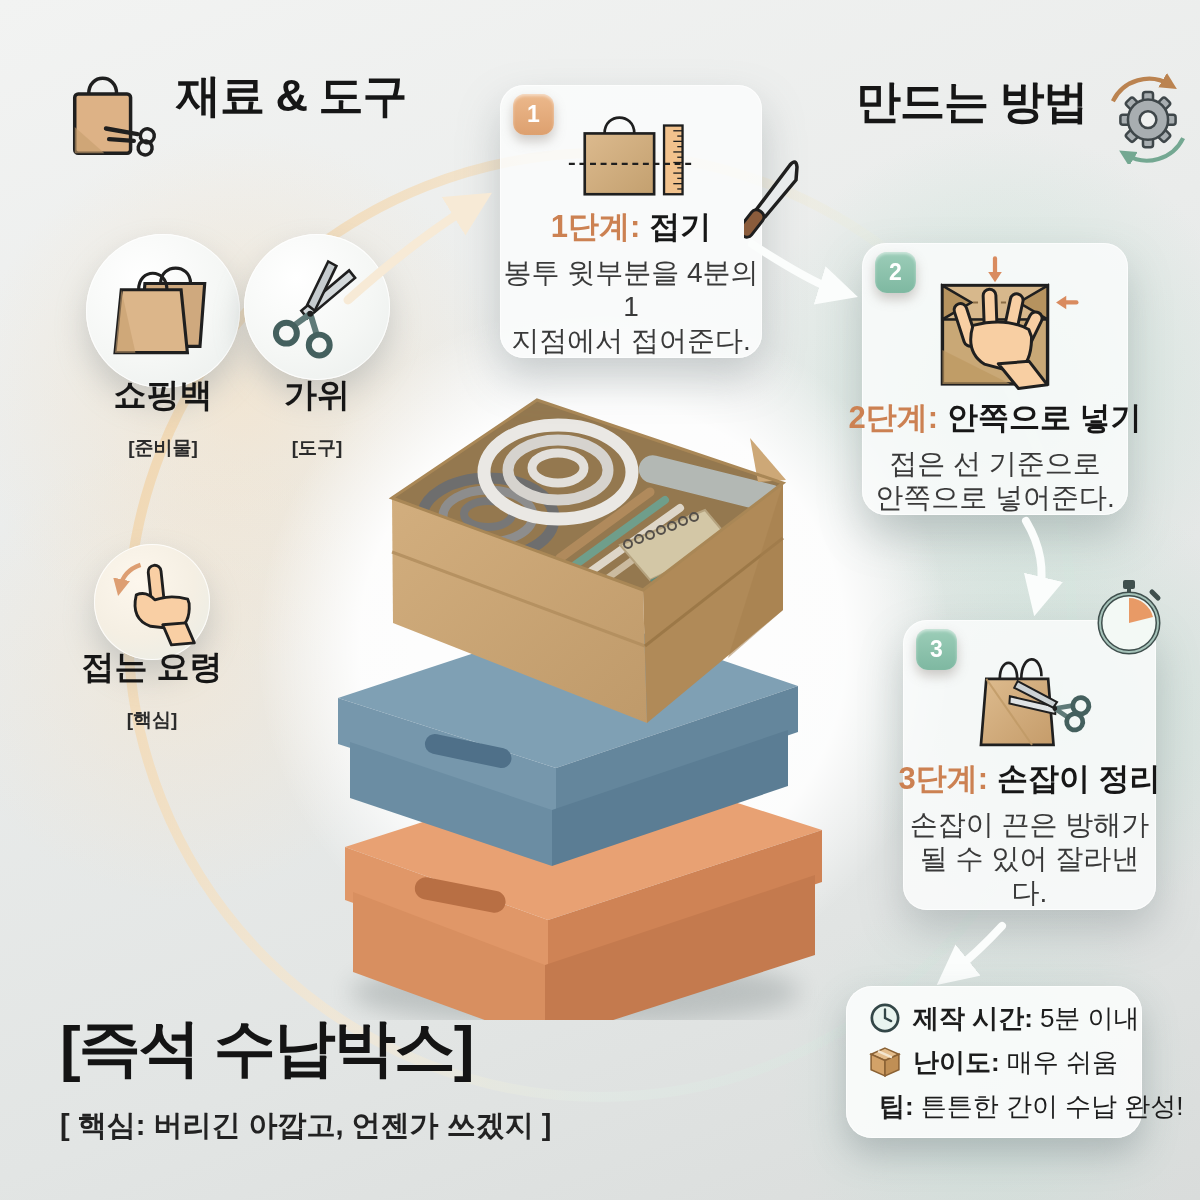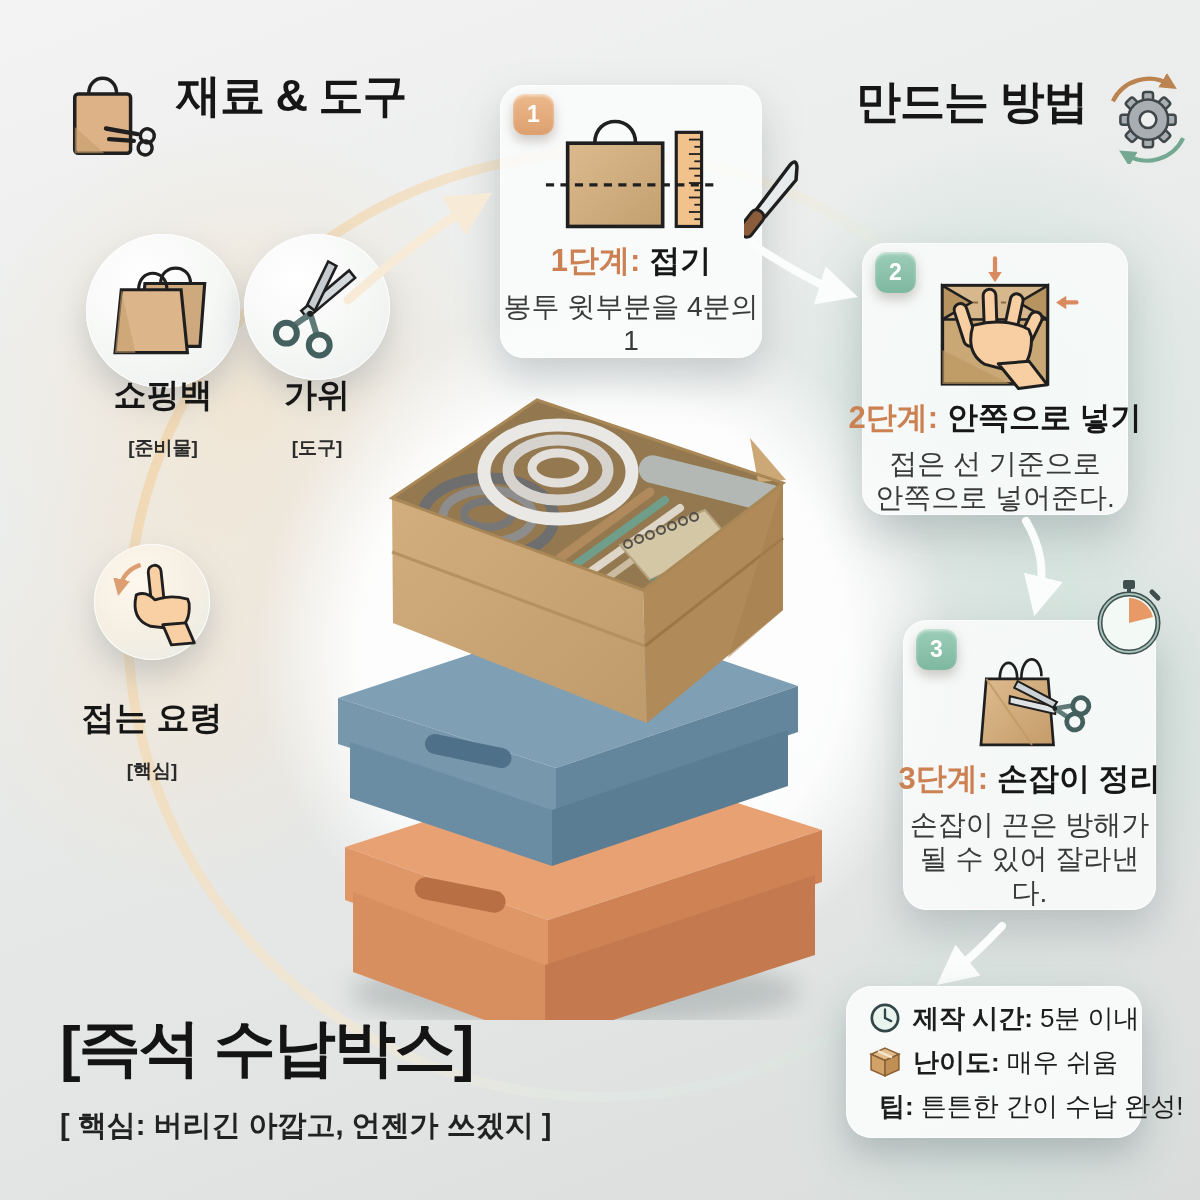--- a/index.html
+++ b/index.html
@@ -27,21 +27,21 @@
     display:flex;align-items:center;justify-content:center;}
   .c1{left:86px;top:234px;width:154px;height:154px;}
   .c2{left:244px;top:234px;width:146px;height:146px;}
   .c3{left:94px;top:544px;width:116px;height:116px;
     background:radial-gradient(circle at 38% 32%,#fdf7ed 0%,#f5efe3 52%,#e7ece6 100%);}
   .mat-label{position:absolute;text-align:center;color:#161616;}
   .mat-name{font-size:33px;font-weight:800;line-height:1;}
   .mat-tag{font-size:19px;font-weight:700;margin-top:24px;color:#2b2b2b;}
   .l1{left:78px;top:378px;width:170px;}
   .l2{left:244px;top:378px;width:146px;}
-  .l3{left:62px;top:701px;width:180px;}
+  .l3{left:62px;top:650px;width:180px;}
   
   .card{position:absolute;background:rgba(251,253,252,.82);border-radius:24px;
     box-shadow:0 20px 42px rgba(118,130,133,.35),inset 0 0 0 1px rgba(255,255,255,.65);
     display:flex;flex-direction:column;align-items:center;}
   .card1{left:500px;top:85px;width:262px;height:273px;}
   .card2{left:862px;top:243px;width:266px;height:272px;}
   .card3{left:903px;top:620px;width:253px;height:290px;}
   .badge{position:absolute;left:13px;top:9px;width:41px;height:41px;border-radius:12px;
     display:flex;align-items:center;justify-content:center;color:#fff;font-size:23px;font-weight:800;
     box-shadow:0 6px 12px rgba(120,110,100,.35),inset 0 2px 3px rgba(255,255,255,.5);}
@@ -298,20 +298,21 @@
         <line x1="164" y1="116" x2="178" y2="116"></line>
           <line x1="170" y1="124" x2="178" y2="124"></line>
       </g>
       <line x1="6" y1="86" x2="194" y2="86" stroke="#1f1f1f" stroke-width="3.5" stroke-dasharray="9 7"></line>
     </svg>
     <div class="step-title">
       <span class="pfx">1단계:</span><span>접기</span>
     </div>
     <div class="step-body">
       <div>봉투 윗부분을 4분의 1</div>
+        <div>지점에서 접어준다.</div>
     </div>
   </div>
 
   <div class="card card2">
     <div class="badge badge-mint">2</div>
     <svg width="200" height="150" viewBox="0 0 200 160" style="margin-top:12px">
       <g stroke-linecap="round">
         <line x1="100" y1="4" x2="100" y2="24" stroke="#d98b5f" stroke-width="5"></line>
         <polygon points="100,32 92,20 108,20" fill="#d98b5f"></polygon>
         <line x1="196" y1="56" x2="180" y2="56" stroke="#d98b5f" stroke-width="5"></line>

